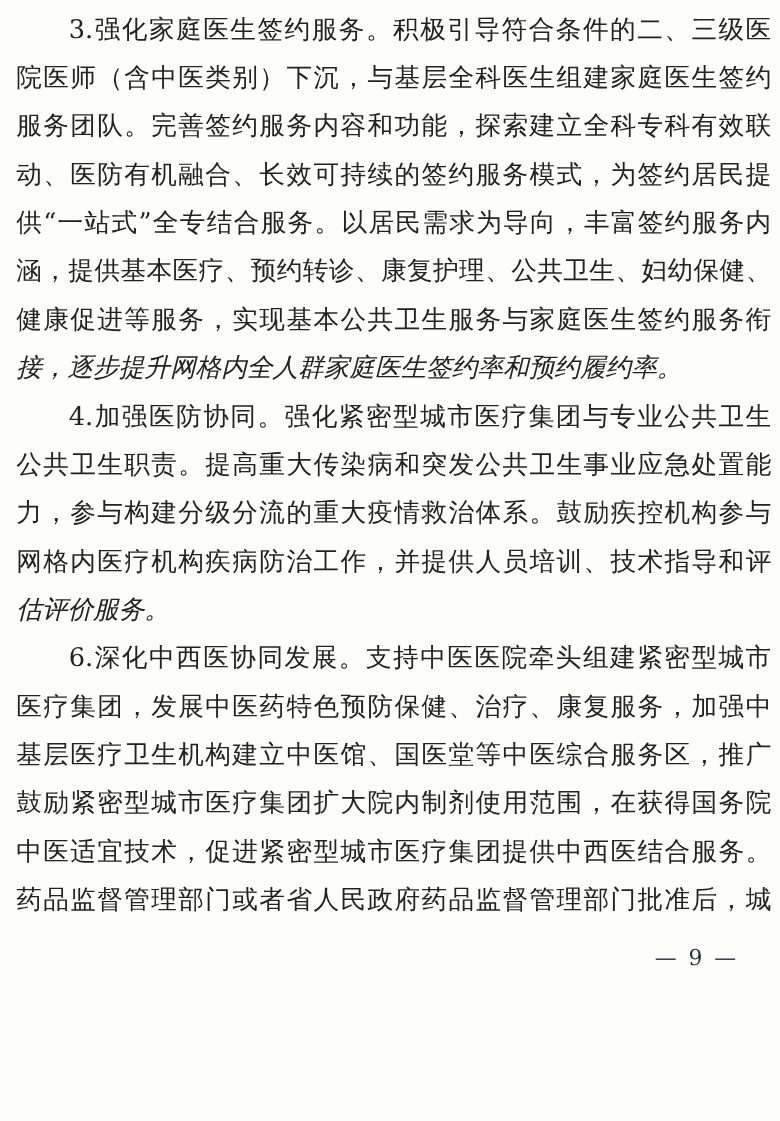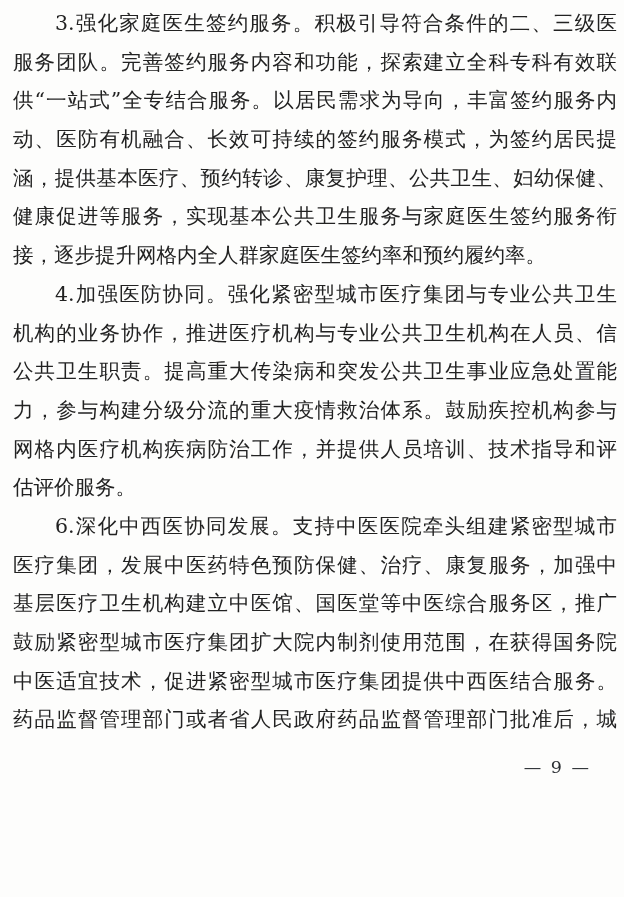--- a/index.html
+++ b/index.html
@@ -29,50 +29,51 @@
     text-align-last: justify;
     overflow: hidden;
     white-space: nowrap;
   }
   .line.first {
     text-indent: 42px;
   }
   .line.endshort {
     text-align: right;
     text-align-last: left;
+    font-style: italic;
   }
   .pagenum {
     margin-top: 16px;
     padding-right: 26px;
     text-align: right;
     font-size: 17.5px;
     letter-spacing: 2px;
     color: #2b2f33;
     line-height: 24px;
   }
 </style>
 </head>
 <body>
 
 <div class="page">
   <div class="textblock">
 
     <div>
       <div class="line first">3.强化家庭医生签约服务。积极引导符合条件的二、三级医</div>
+      <div class="line">院医师（含中医类别）下沉，与基层全科医生组建家庭医生签约</div>
       <div class="line">服务团队。完善签约服务内容和功能，探索建立全科专科有效联</div>
+      <div class="line">动、医防有机融合、长效可持续的签约服务模式，为签约居民提</div>
       <div class="line">供“一站式”全专结合服务。以居民需求为导向，丰富签约服务内</div>
-      <div class="line">动、医防有机融合、长效可持续的签约服务模式，为签约居民提</div>
       <div class="line">涵，提供基本医疗、预约转诊、康复护理、公共卫生、妇幼保健、</div>
       <div class="line">健康促进等服务，实现基本公共卫生服务与家庭医生签约服务衔</div>
       <div class="line endshort">接，逐步提升网格内全人群家庭医生签约率和预约履约率。</div>
     </div>
 
     <div>
       <div class="line first">4.加强医防协同。强化紧密型城市医疗集团与专业公共卫生</div>
-      <div class="line">机构的业务协作，推进医疗机构与专业公共卫生机构在人员、信</div>
       <div class="line">公共卫生职责。提高重大传染病和突发公共卫生事业应急处置能</div>
       <div class="line">力，参与构建分级分流的重大疫情救治体系。鼓励疾控机构参与</div>
       <div class="line">网格内医疗机构疾病防治工作，并提供人员培训、技术指导和评</div>
       <div class="line endshort">估评价服务。</div>
     </div>
 
     <div>
       <div class="line first">6.深化中西医协同发展。支持中医医院牵头组建紧密型城市</div>
       <div class="line">医疗集团，发展中医药特色预防保健、治疗、康复服务，加强中</div>
       <div class="line">基层医疗卫生机构建立中医馆、国医堂等中医综合服务区，推广</div>

